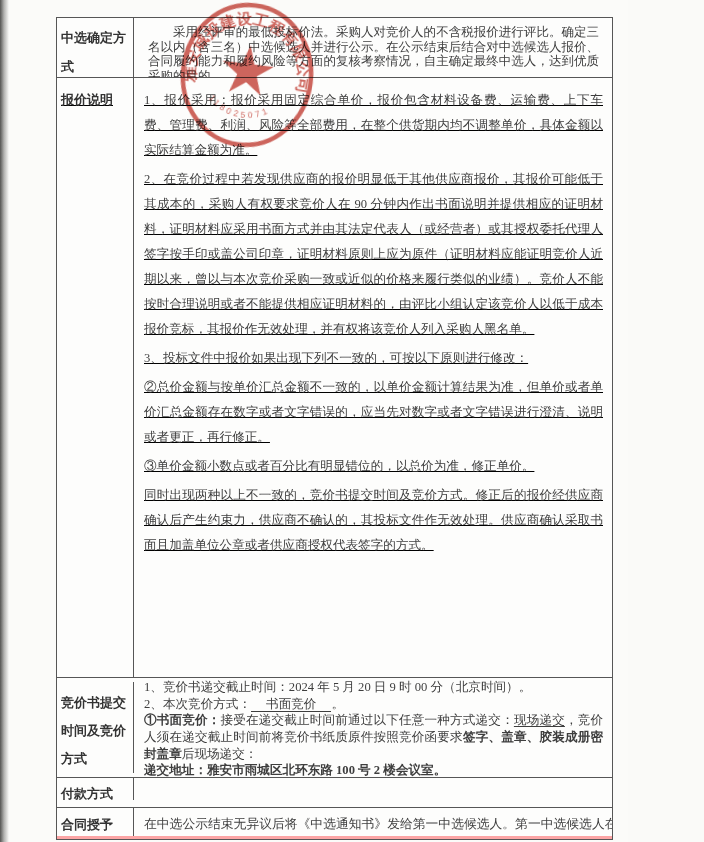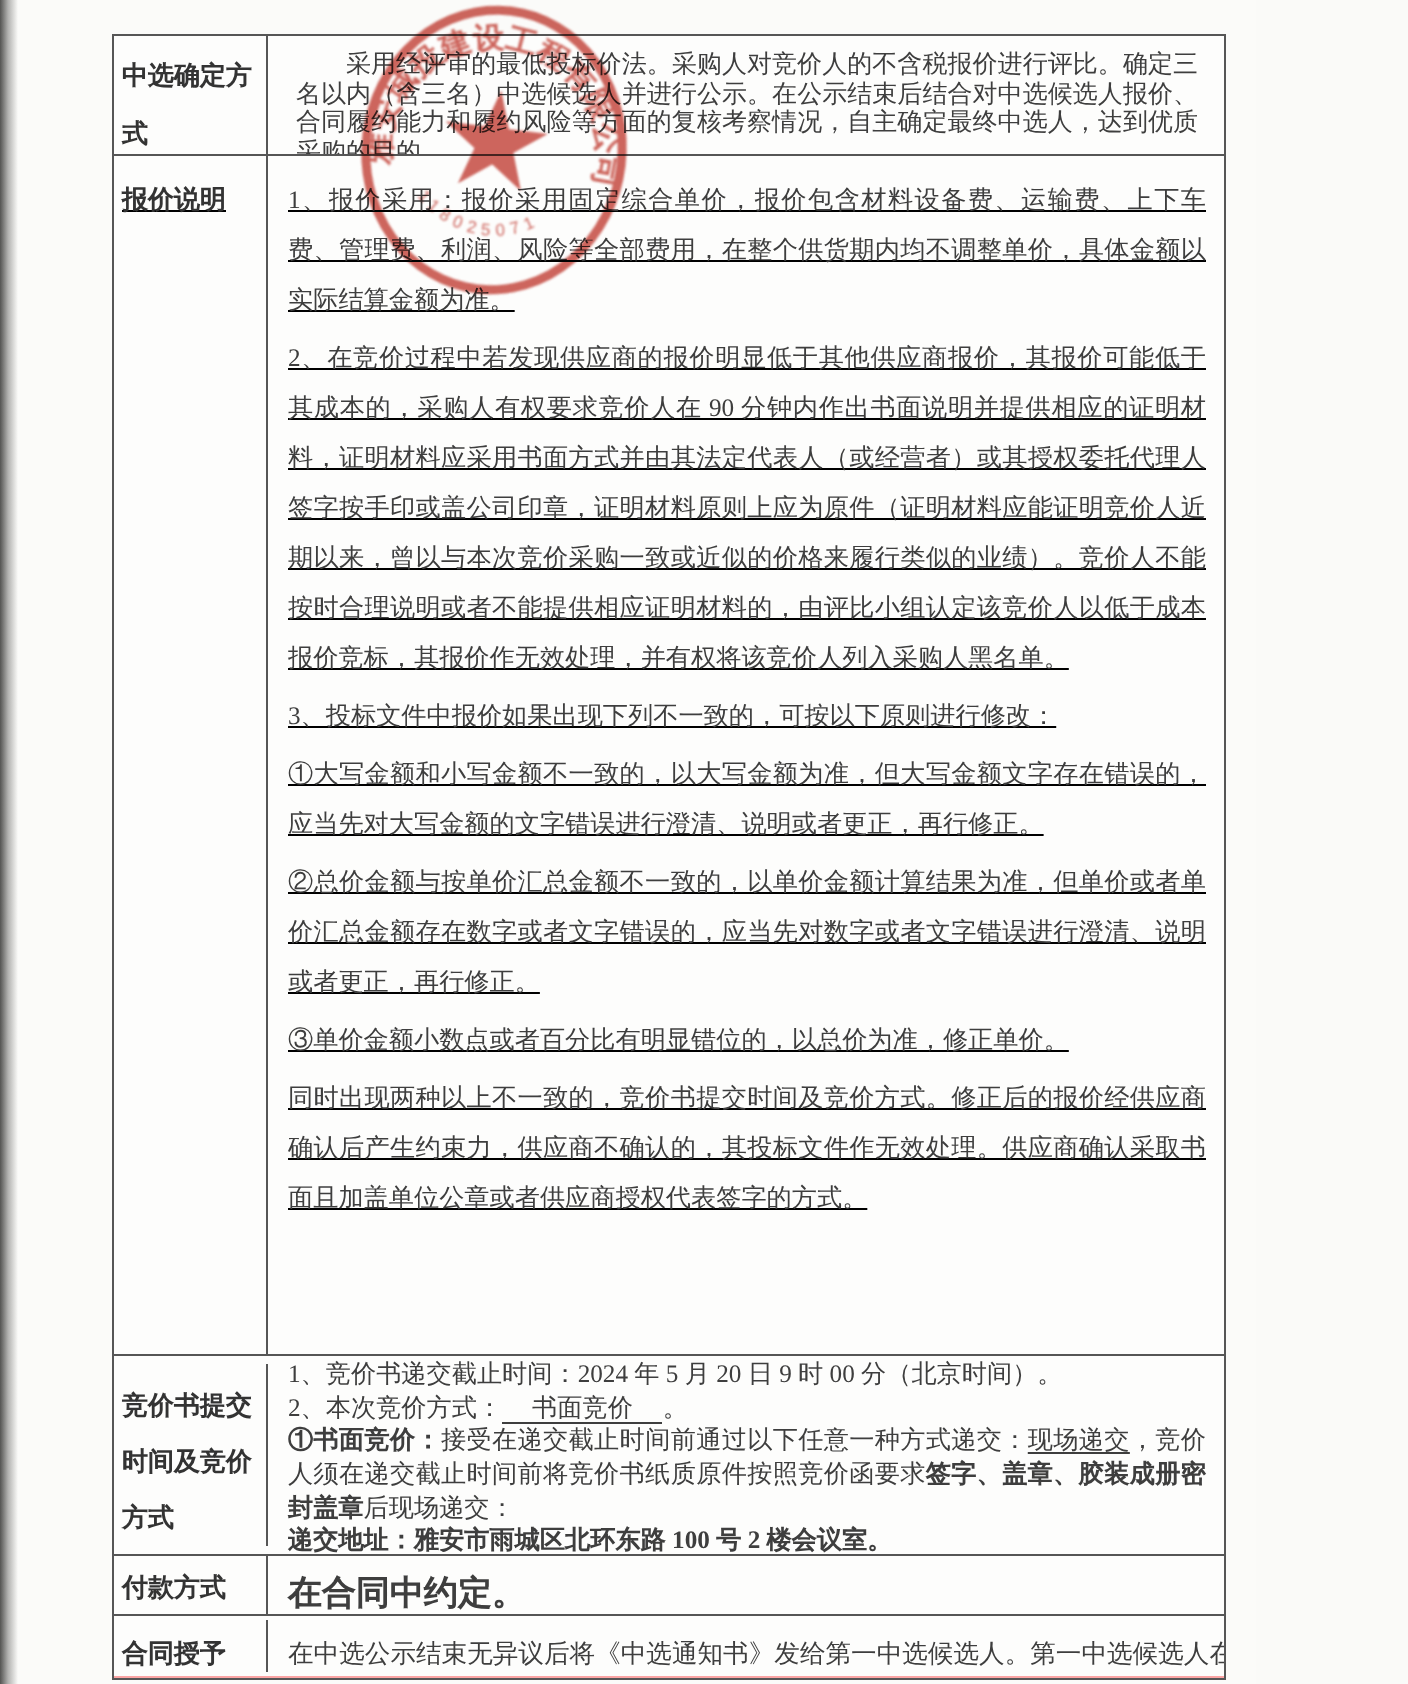--- a/index.html
+++ b/index.html
@@ -3,38 +3,38 @@
 <meta charset="utf-8">
 <style>
   html,body{margin:0;padding:0;width:704px;height:842px;overflow:hidden;
     background:#fafaf8;font-family:"Liberation Serif","DejaVu Serif",serif;}
   .page{position:relative;width:628px;height:842px;background:#fbfbf9;}
   .edge-shadow{position:absolute;left:0;top:0;width:9px;height:842px;
     background:linear-gradient(90deg,rgba(42,42,40,.8) 0%,rgba(42,42,40,.35) 45%,rgba(42,42,40,0) 100%);}
   .doc-table{position:absolute;left:56px;top:17px;width:557px;
     border:1px solid #565656;background:#fdfdfc;box-sizing:border-box;}
   .trow{display:flex;border-bottom:1px solid #565656;box-sizing:border-box;}
-  .trow:last-child{border-bottom:1px solid #fca5a5;align-items:center;}
+  .trow:last-child{border-bottom:3px solid #fca5a5;}
   .lcell{width:77px;min-width:77px;border-right:1px solid #565656;box-sizing:border-box;
     font-family:"Liberation Sans","DejaVu Sans",sans-serif;font-weight:bold;color:#333;
     font-size:13px;padding:0 4px;overflow:hidden;}
   .ccell{flex:1;box-sizing:border-box;color:#3e3e3e;overflow:hidden;}
   .r1{height:60px;}
   .r1 .lcell{padding-top:5px;line-height:29px;}
   .r1 .ccell{font-size:12.5px;line-height:14.6px;padding:3px 9px 0 10px;text-align:justify;}
   .r1 .ccell p{margin:4px;text-indent:2em;}
   .r2{height:600px;text-decoration:underline;}
   .r2 .lcell{padding-top:13px;}
   .r2 .ccell{font-size:12.6px;line-height:25px;padding:10px 9px 0 10px;text-align:justify;}
   .r2 .ccell p{margin:0 0 4px 0;}
   .r3{height:100px;align-items:center;}
   .r3 .lcell{padding-top:7px;line-height:28px;}
   .r3 .ccell{font-size:12.6px;line-height:16.7px;padding:3px 9px 0 10px;text-align:justify;}
   .r3 .ccell p{margin:0;}
-  .r4{height:30px;}
+  .r4{height:30px;flex-direction:column;}
   .r4 .lcell{padding-top:7px;}
   .r4 .ccell{font-size:17px;padding:7px 9px 0 10px;font-weight:bold;}
   .r5{height:31px;}
   .r5 .lcell{padding-top:8px;}
   .r5 .ccell{font-size:12.8px;padding:8px 9px 0 10px;white-space:nowrap;}
   .b{font-weight:bold;}
   .u{text-decoration:underline;text-underline-offset:2px;}
   .blank-underline{border-bottom:1px solid #3e3e3e;padding:0 15px;}
   .seal{position:absolute;left:177px;top:1px;width:140px;height:148px;
     mix-blend-mode:multiply;z-index:5;pointer-events:none;}
@@ -53,21 +53,20 @@
         <p>采用经评审的最低投标价法。采购人对竞价人的不含税报价进行评比。确定三名以内（含三名）中选候选人并进行公示。在公示结束后结合对中选候选人报价、合同履约能力和履约风险等方面的复核考察情况，自主确定最终中选人，达到优质采购的目的。</p>
       </div>
     </div>
 
     <div class="trow r2">
       <div class="lcell">报价说明</div>
       <div class="ccell">
         <p>1、报价采用：报价采用固定综合单价，报价包含材料设备费、运输费、上下车费、管理费、利润、风险等全部费用，在整个供货期内均不调整单价，具体金额以实际结算金额为准。</p>
         <p>2、在竞价过程中若发现供应商的报价明显低于其他供应商报价，其报价可能低于其成本的，采购人有权要求竞价人在 90 分钟内作出书面说明并提供相应的证明材料，证明材料应采用书面方式并由其法定代表人（或经营者）或其授权委托代理人签字按手印或盖公司印章，证明材料原则上应为原件（证明材料应能证明竞价人近期以来，曾以与本次竞价采购一致或近似的价格来履行类似的业绩）。竞价人不能按时合理说明或者不能提供相应证明材料的，由评比小组认定该竞价人以低于成本报价竞标，其报价作无效处理，并有权将该竞价人列入采购人黑名单。</p>
         <p>3、投标文件中报价如果出现下列不一致的，可按以下原则进行修改：</p>
-        <p>①大写金额和小写金额不一致的，以大写金额为准，但大写金额文字存在错误的，应当先对大写金额的文字错误进行澄清、说明或者更正，再行修正。</p>
         <p>②总价金额与按单价汇总金额不一致的，以单价金额计算结果为准，但单价或者单价汇总金额存在数字或者文字错误的，应当先对数字或者文字错误进行澄清、说明或者更正，再行修正。</p>
         <p>③单价金额小数点或者百分比有明显错位的，以总价为准，修正单价。</p>
         <p>同时出现两种以上不一致的，竞价书提交时间及竞价方式。修正后的报价经供应商确认后产生约束力，供应商不确认的，其投标文件作无效处理。供应商确认采取书面且加盖单位公章或者供应商授权代表签字的方式。</p>
       </div>
     </div>
 
     <div class="trow r3">
       <div class="lcell">竞价书提交时间及竞价方式</div>
       <div class="ccell">
         <p>1、竞价书递交截止时间：2024 年 5 月 20 日 9 时 00 分（北京时间）。</p>

